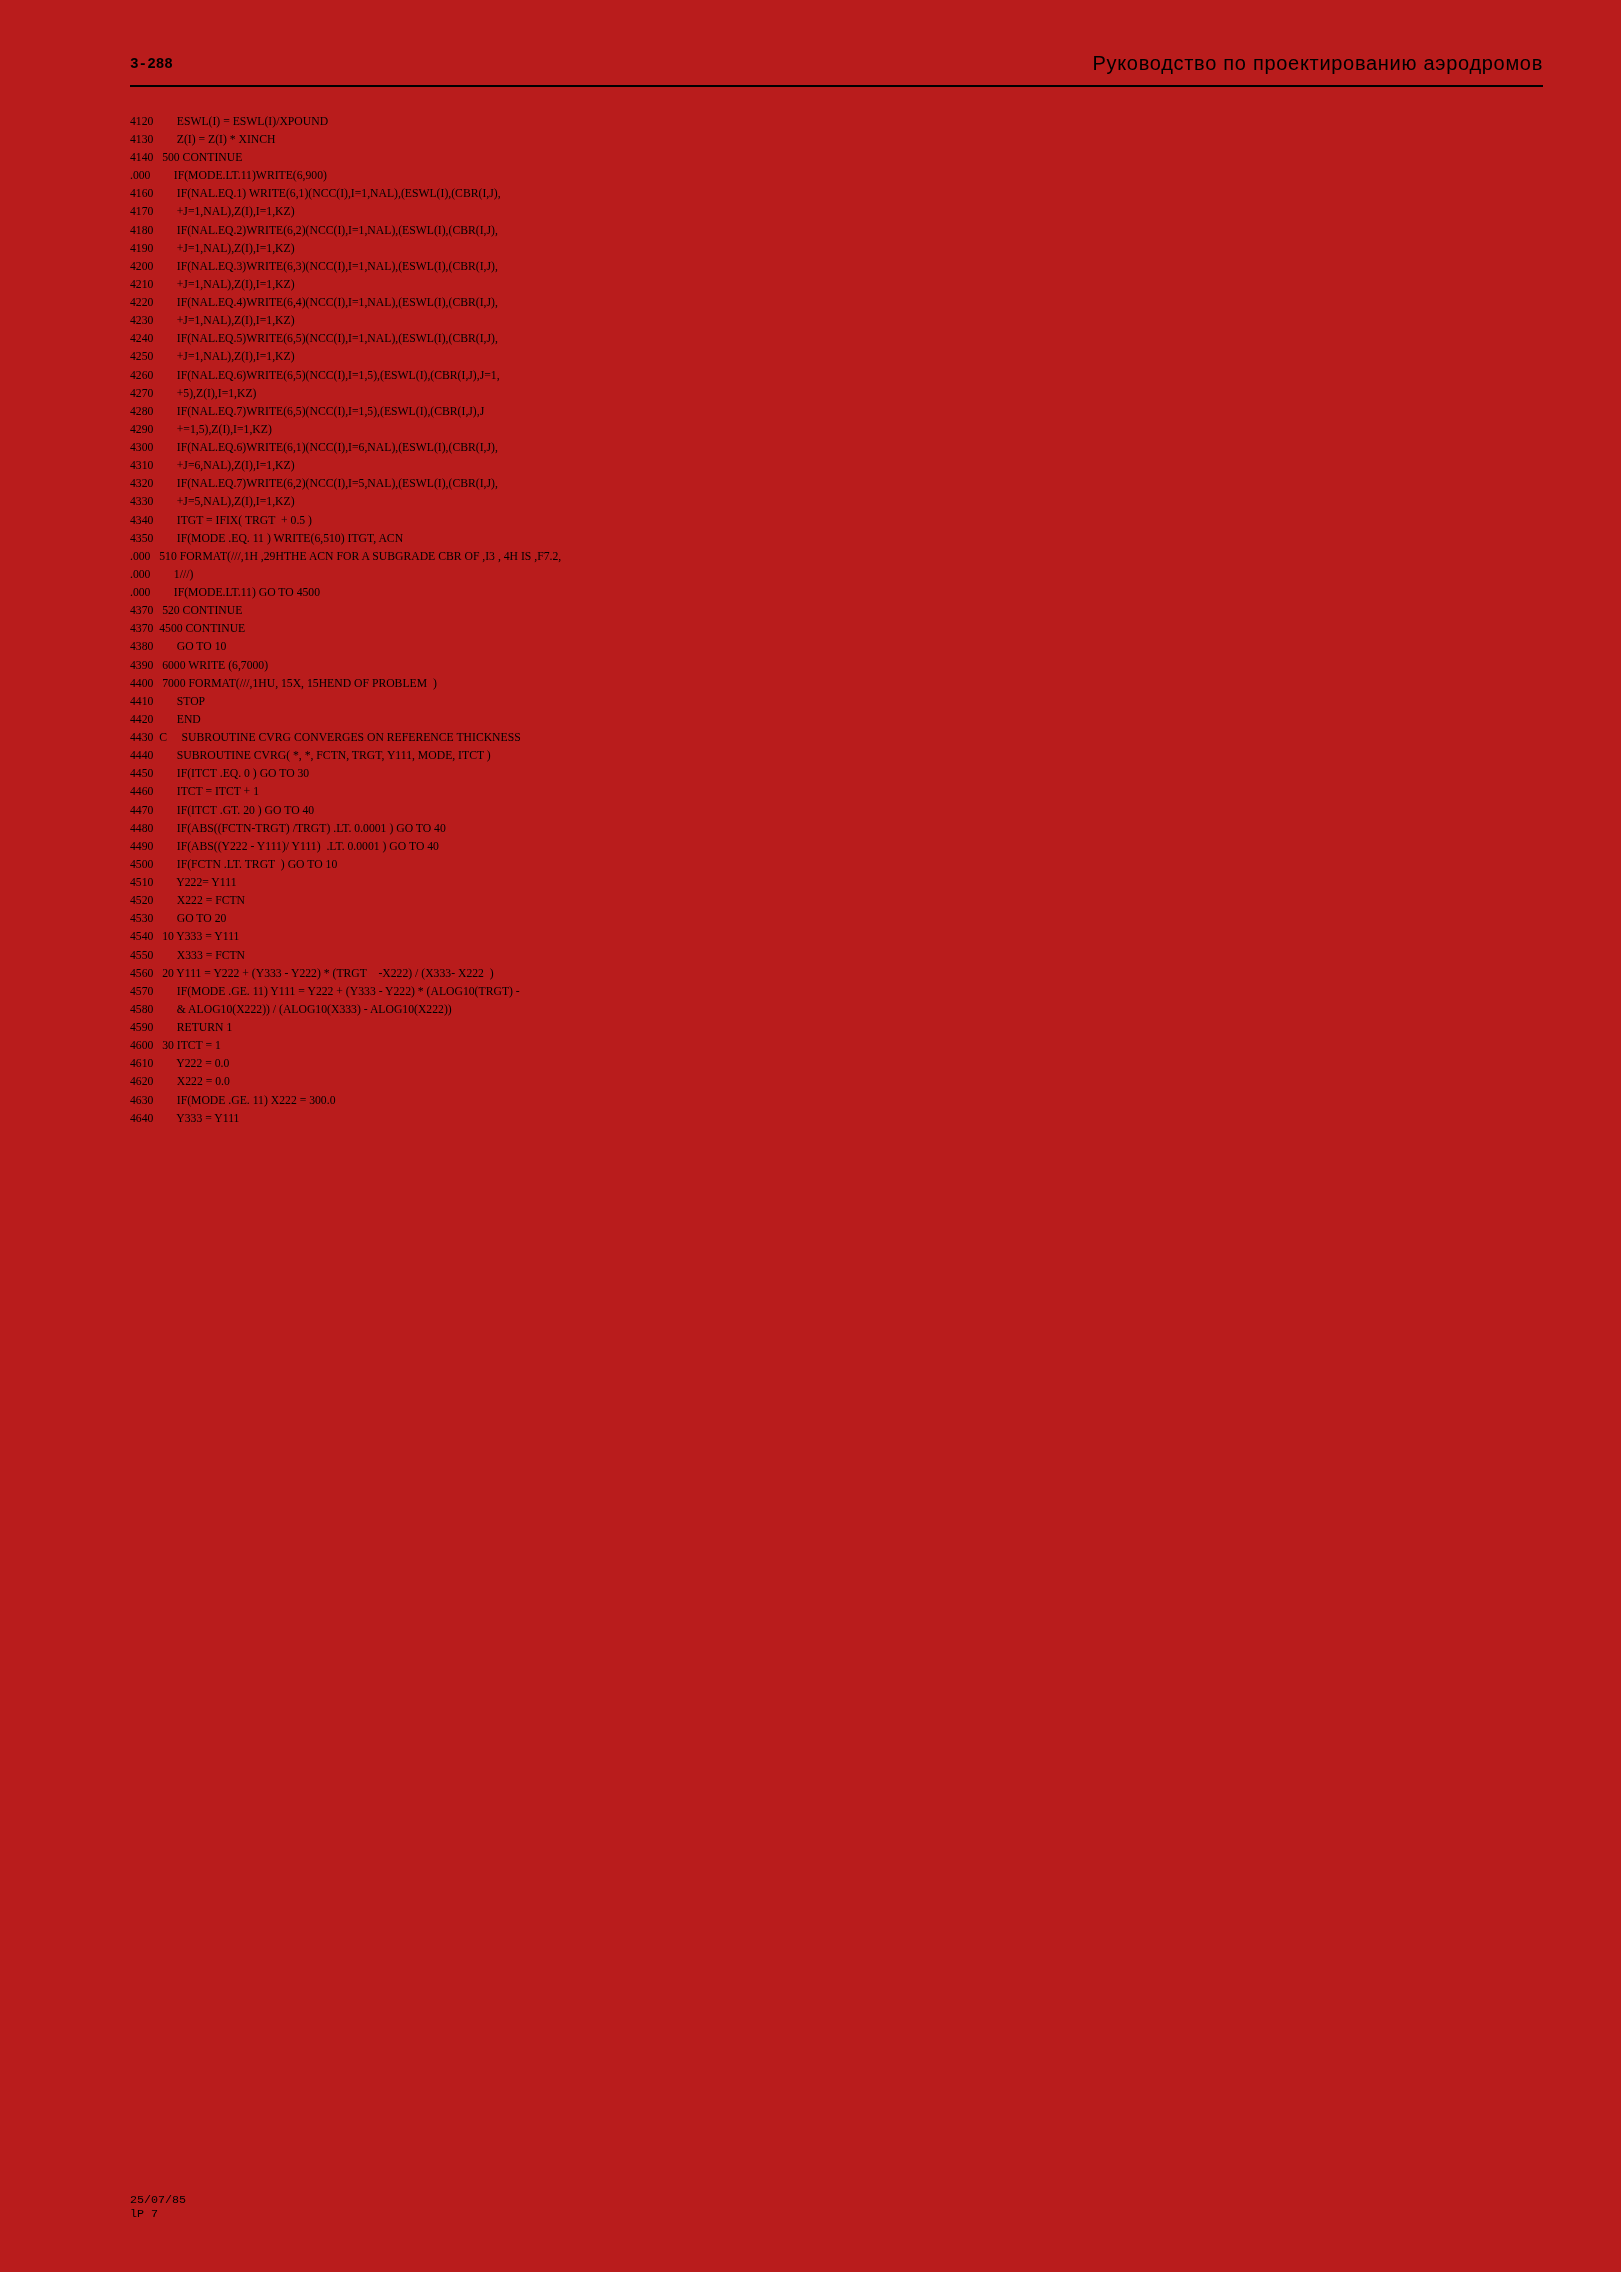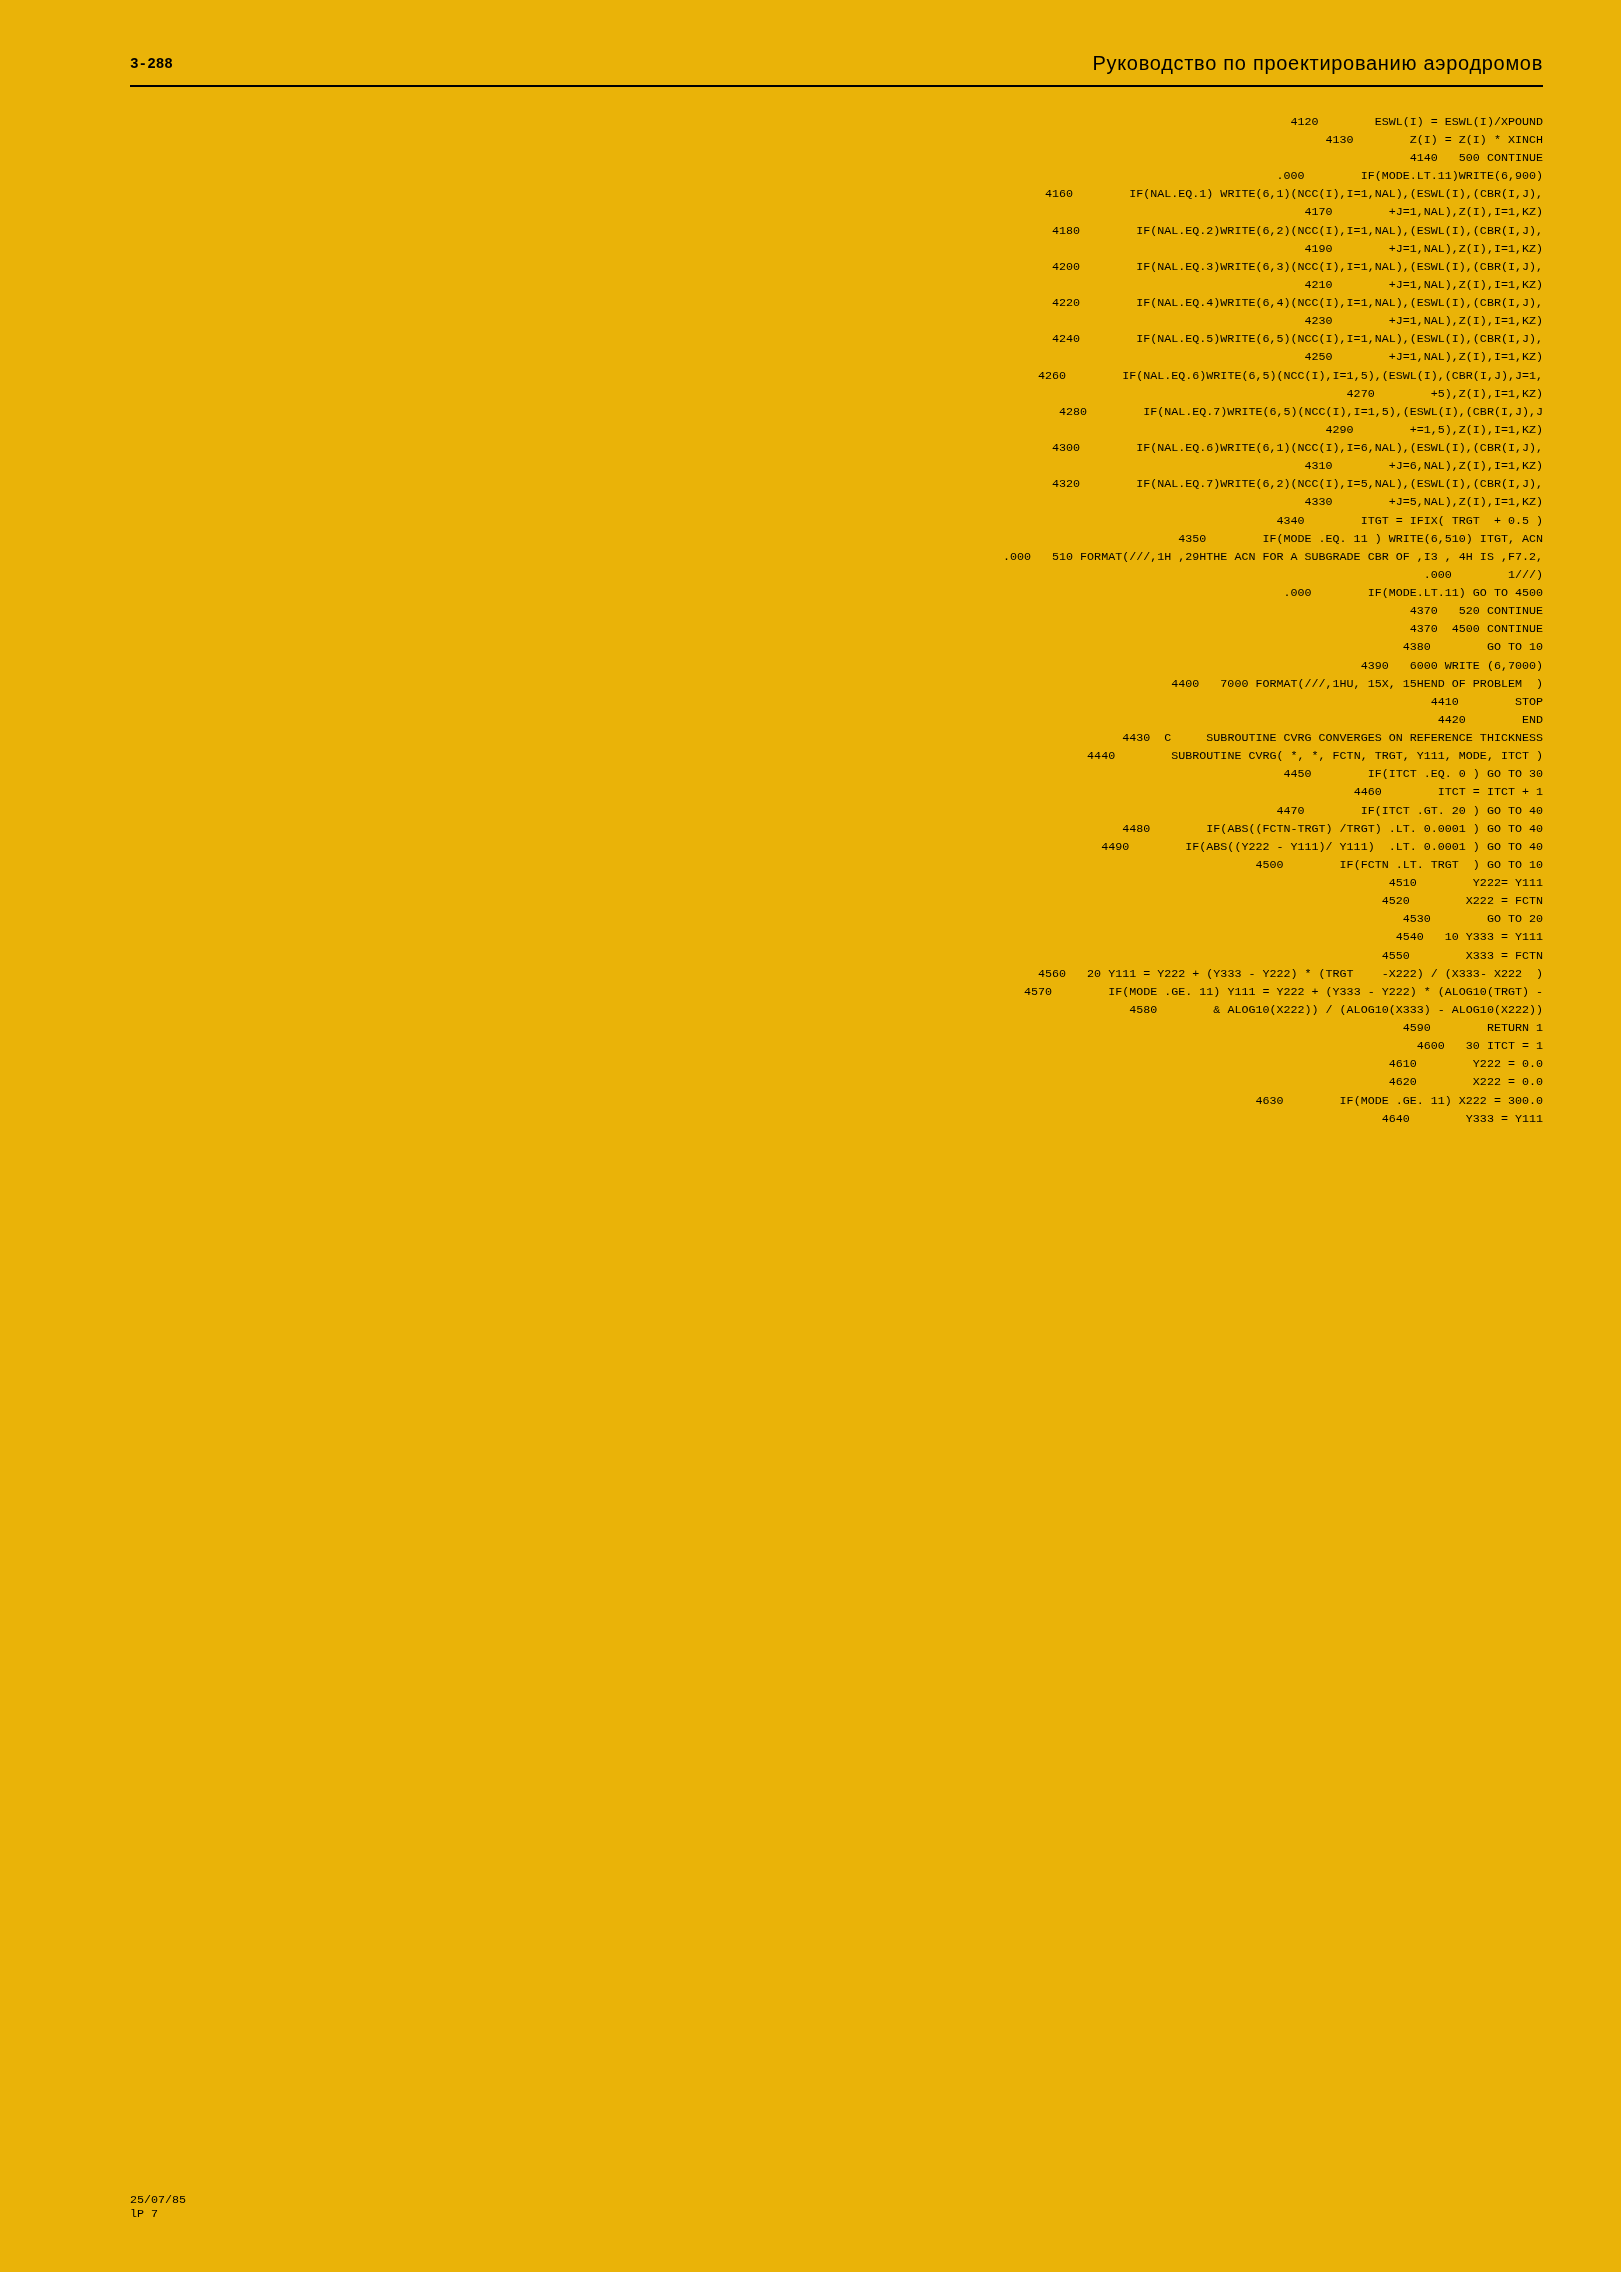--- a/index.html
+++ b/index.html
@@ -12,21 +12,21 @@
       font-family: 'Courier New', Courier, monospace;
       font-size: 8.5px;
       color: #000000;
       width: 1621px;
       min-height: 2273px;
       position: relative;
     }
     .page {
       width: 1621px;
       min-height: 2273px;
-      background: #eab308;
+      background: #b91c1c;
       padding: 52px 78px 52px 130px;
       position: relative;
     }
     .header {
       display: flex;
       justify-content: space-between;
       align-items: center;
       border-bottom: 2px solid #000;
       padding-bottom: 9.8px;
       margin-bottom: 26px;
@@ -39,23 +39,22 @@
     .header-right {
       font-size: 20px;
       font-family: Arial, sans-serif;
       letter-spacing: 0.7px;
     }
     .code-block {
       margin-top: 7px;
       line-height: 1.55;
       white-space: pre;
       font-size: 11.7px;
-      font-family: Liberation Mono, monospace;
+      font-family: Liberation Serif, serif;
       color: #000;
-      text-align: right;
     }
     .footer {
       position: absolute;
       bottom: 52px;
       left: 130px;
       font-size: 11.7px;
       font-family: 'Courier New', Courier, monospace;
     }
   </style>
 </head>

